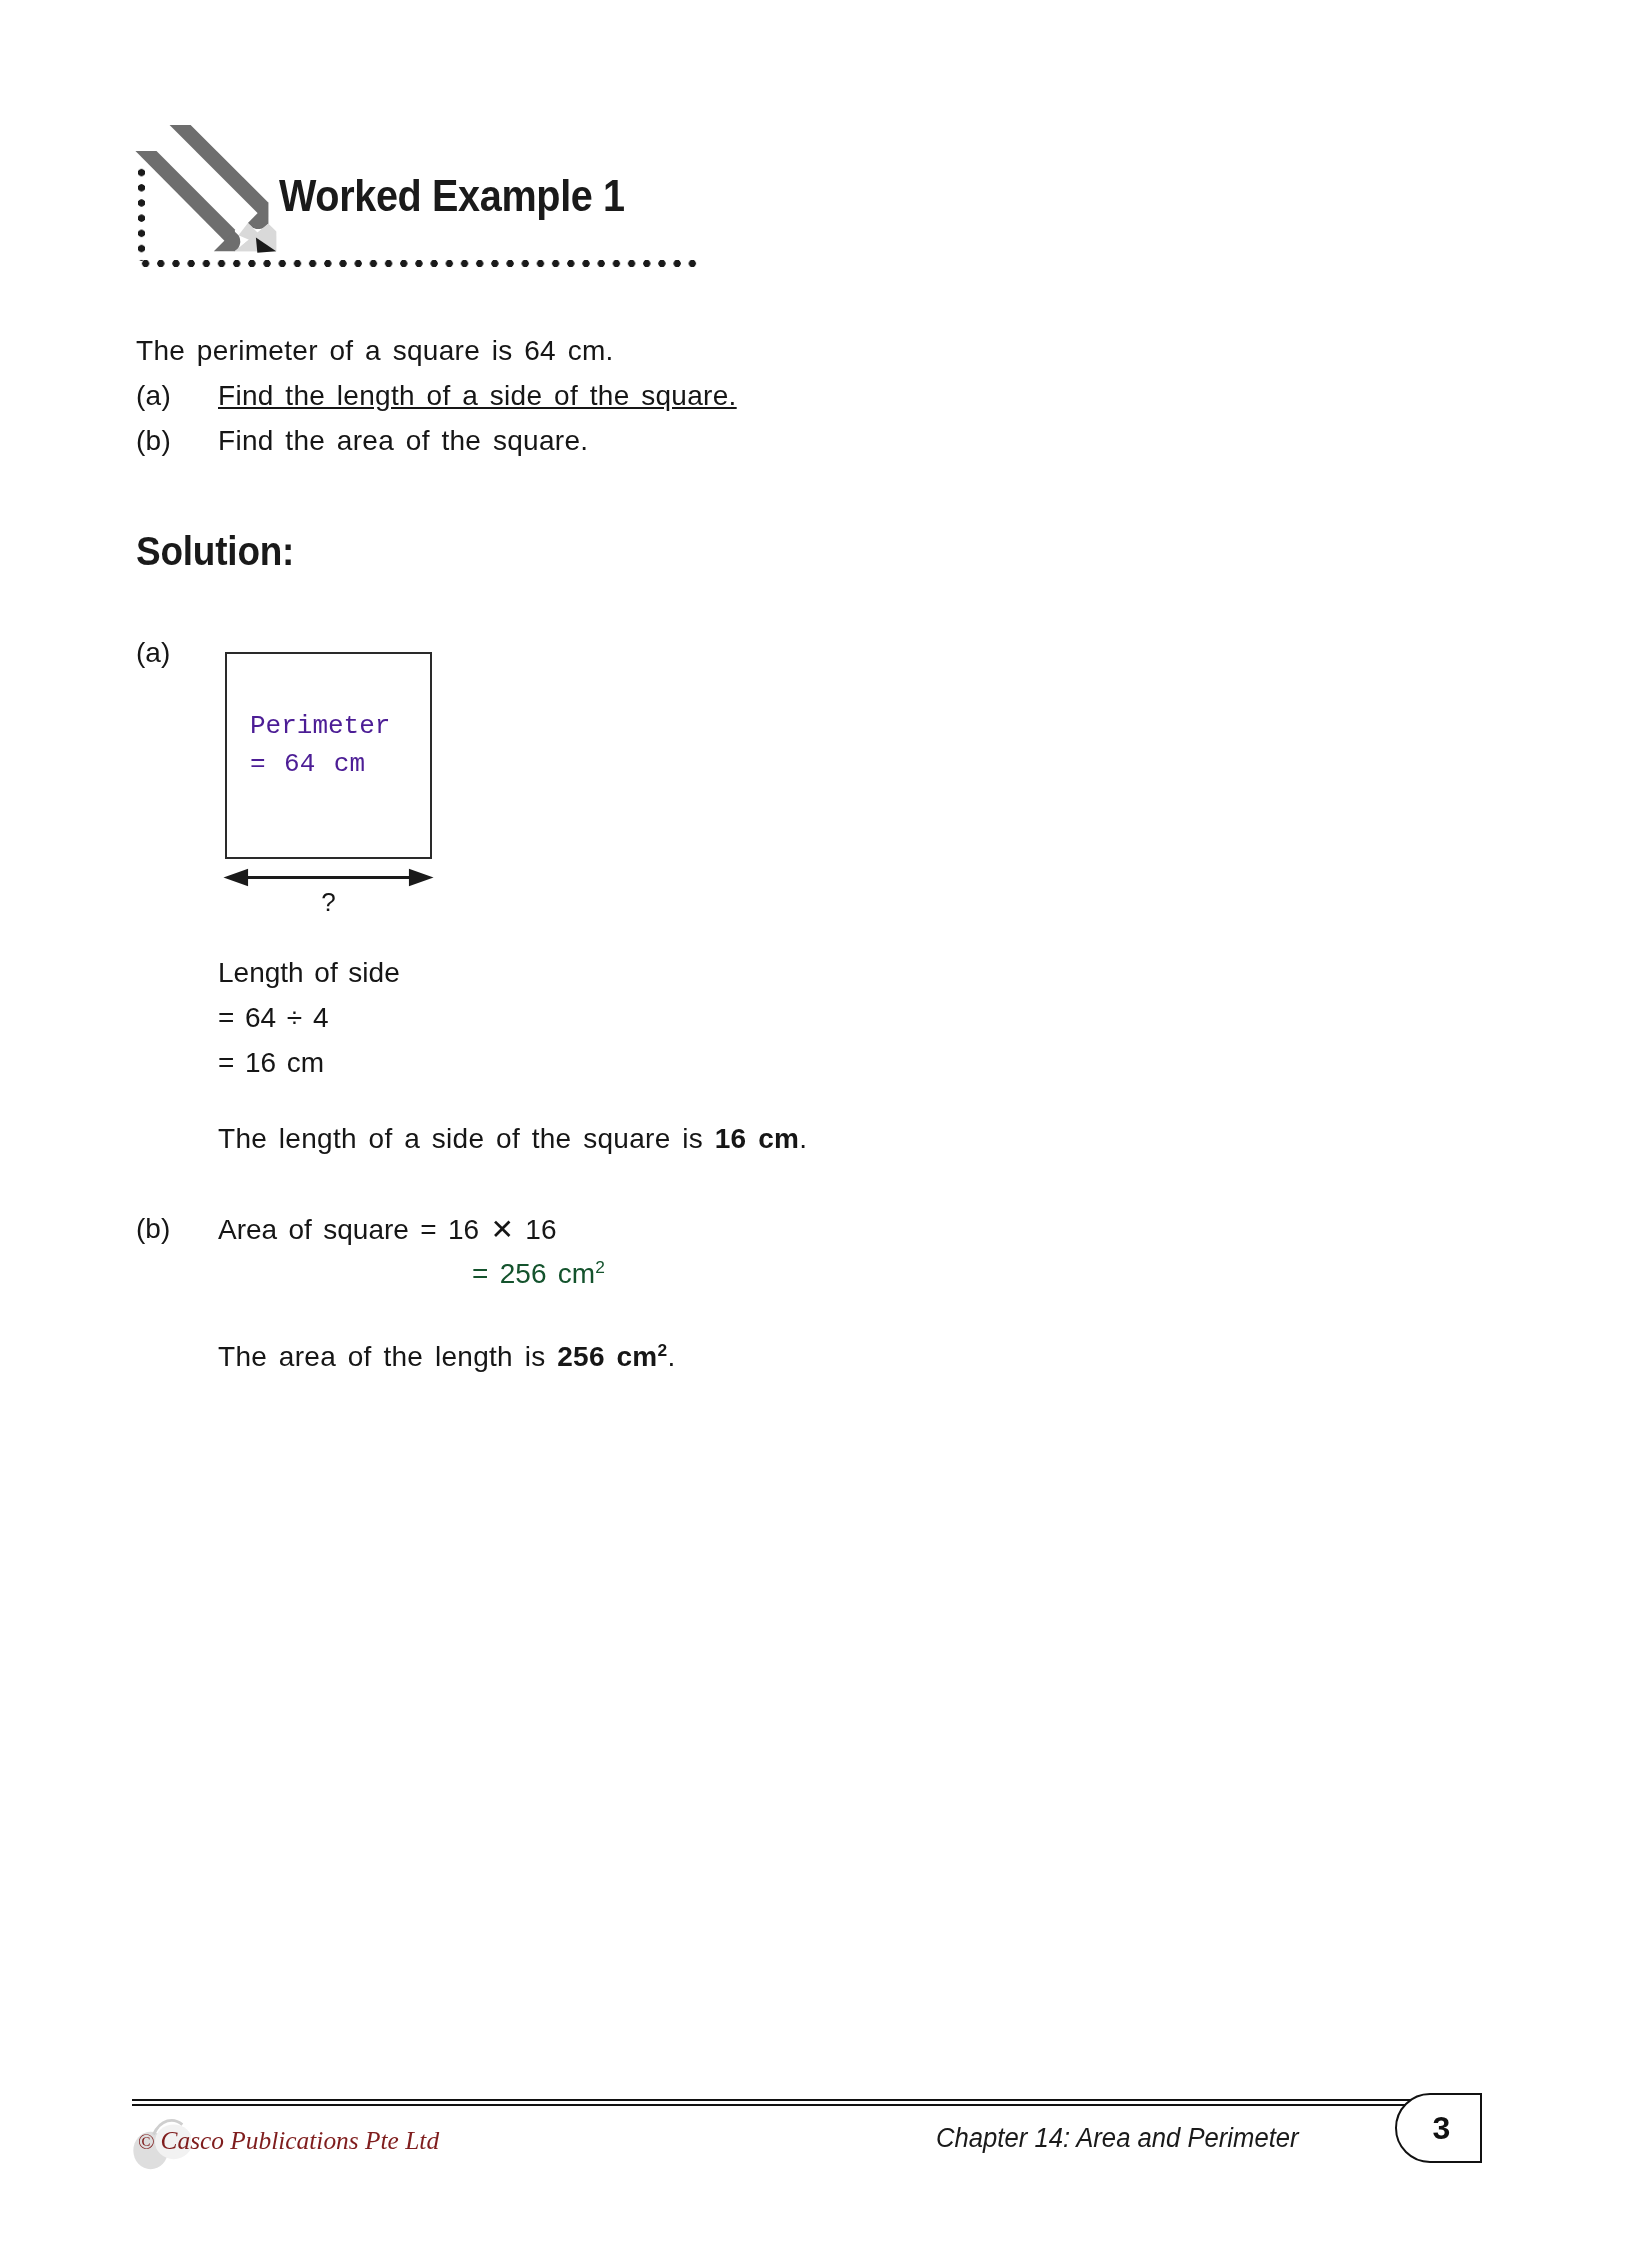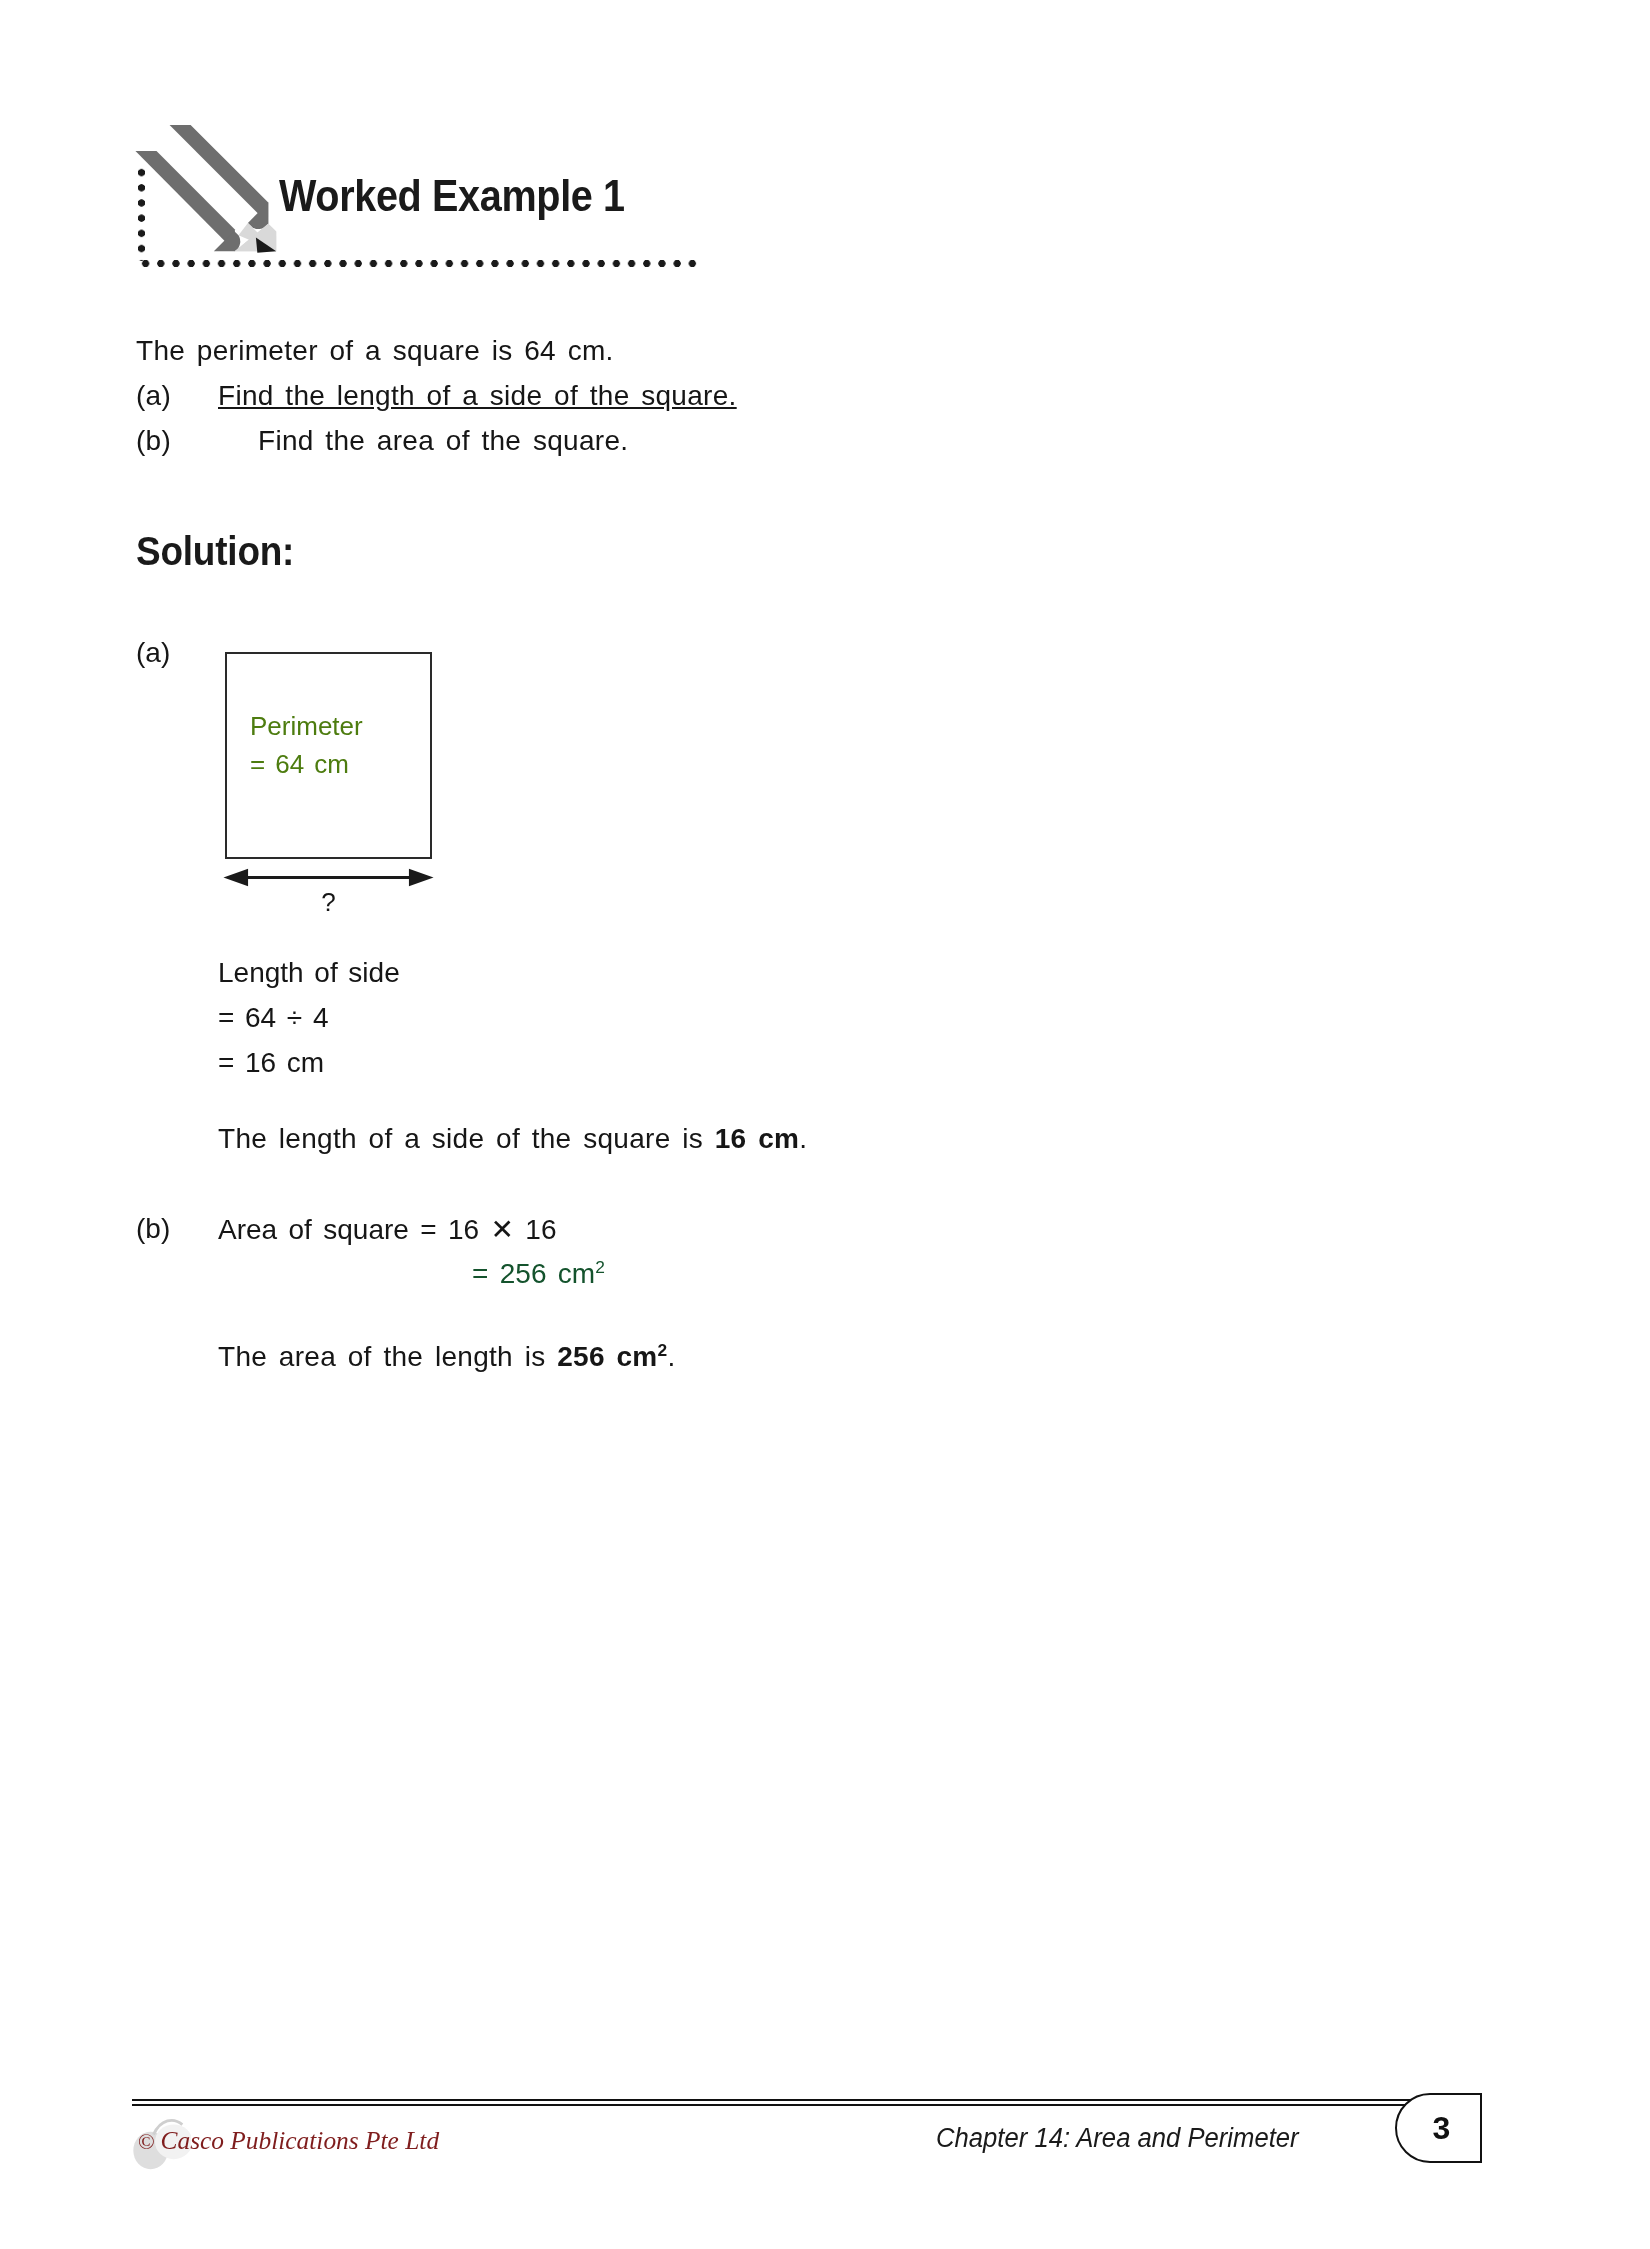--- a/index.html
+++ b/index.html
@@ -82,21 +82,21 @@
     color: #161616;
     white-space: nowrap;
     letter-spacing: 0.3px;
     word-spacing: 3.6px;
     text-align: right;
   }
   .q-intro { left: 136px; top: 328px; }
   .q-a-label { left: 136px; top: 373px; }
   .q-a-text  { left: 218px; top: 373px; text-decoration: underline; }
   .q-b-label { left: 136px; top: 418px; }
-  .q-b-text  { left: 218px; top: 418px; margin-left: 40px; }
+  .q-b-text  { left: 218px; top: 418px; }
 
   .solution-heading {
     position: absolute;
     left: 136px;
     top: 528px;
     font-weight: bold;
     font-size: 41px;
     letter-spacing: -0.2px;
     color: #1a1a1a;
     transform: scaleX(0.9);
@@ -120,23 +120,24 @@
     border: 2.2px solid #2a2a2a;
     box-sizing: border-box;
     background: #fff;
   }
   .perimeter-label {
     position: absolute;
     left: 250px;
     top: 707px;
     font-size: 26px;
     line-height: 38px;
-    color: #4d7c0f;
+    color: #4c1d95;
     white-space: nowrap;
     word-spacing: 2.9px;
+    font-family: Liberation Mono, monospace;
   }
   .dim-arrow {
     position: absolute;
     left: 222px;
     top: 868px;
     width: 213px;
     height: 19px;
   }
   .dim-question {
     position: absolute;

